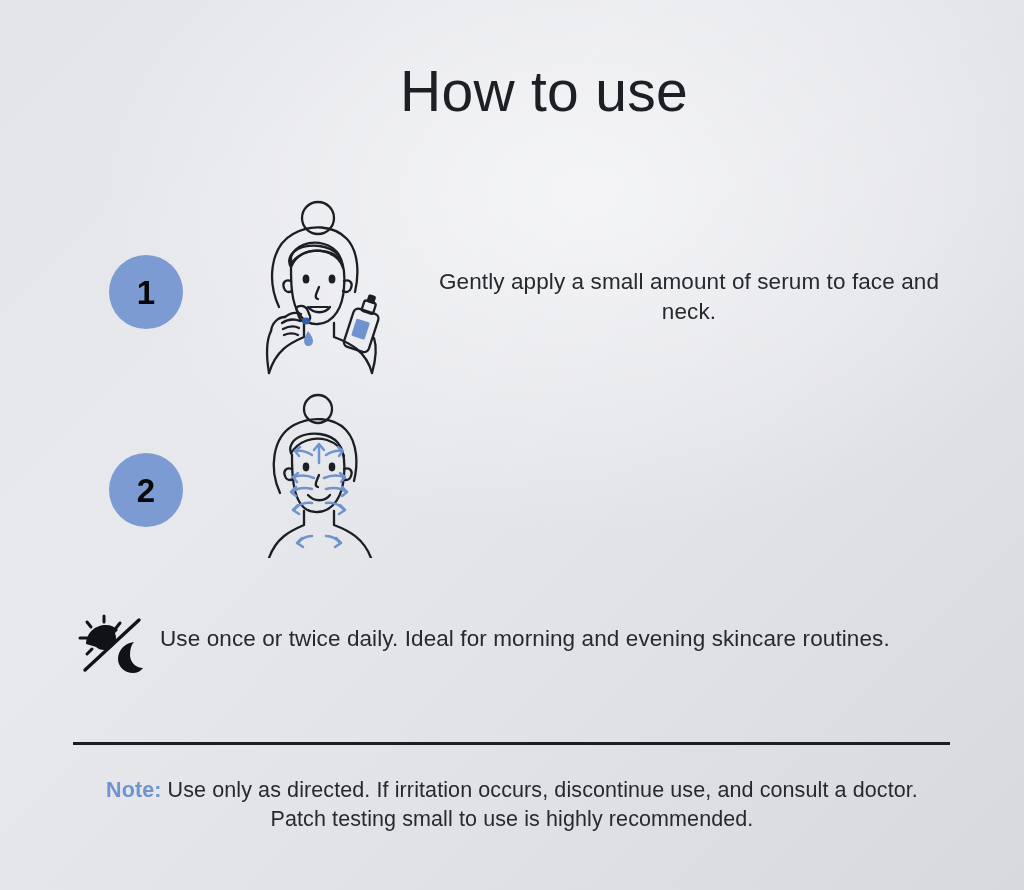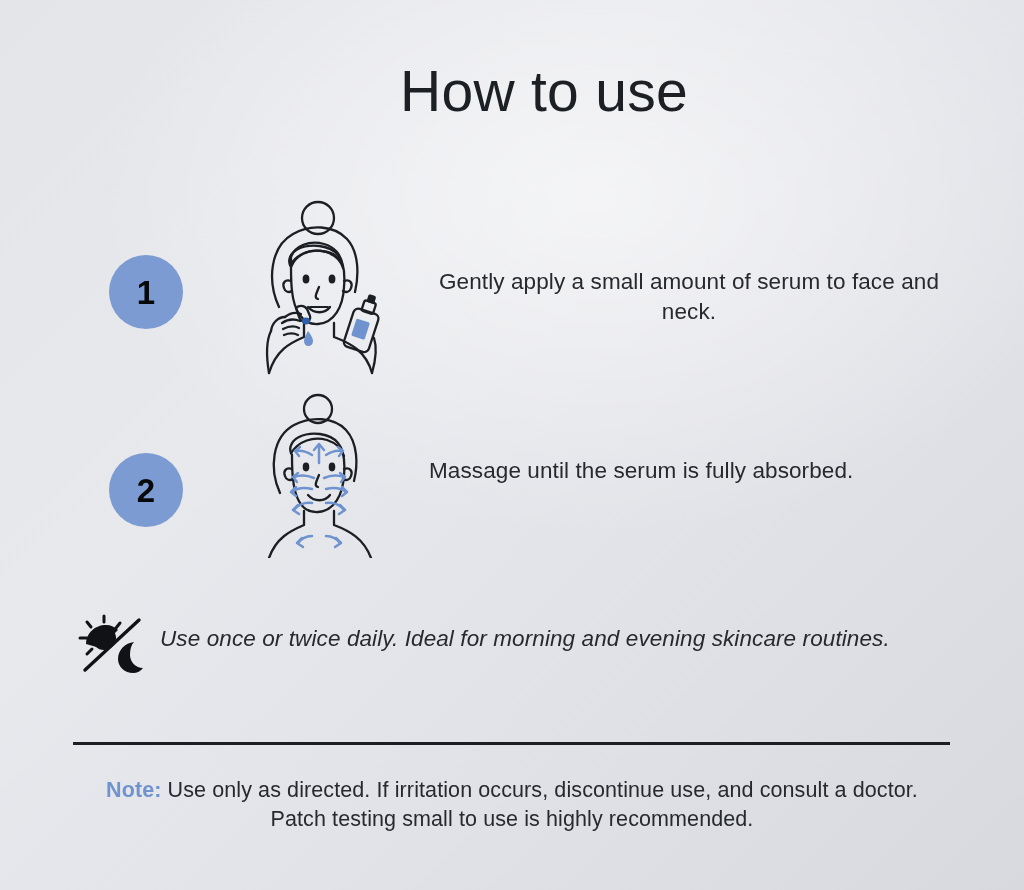--- a/index.html
+++ b/index.html
@@ -88,21 +88,20 @@
   .step-1 .step-text { top: 72px; text-align: center; }
   .step-2 .step-text { top: 63px; }
 
   
   .frequency {
     position: absolute;
     left: 76px;
     top: 608px;
     width: 900px;
     height: 72px;
-    font-style: italic;
   }
   .frequency .freq-icon {
     position: absolute;
     left: 0;
     top: 4px;
   }
   .frequency .freq-text {
     position: absolute;
     left: 84px;
     top: 18px;
@@ -269,21 +268,20 @@
 
           <path d="M74 143 C68 143 63 146 60 150"></path>
           <path d="M64 145 L59 150 L65 154"></path>
 
           <path d="M88 143 C94 143 99 146 102 150"></path>
           <path d="M98 145 L103 150 L97 154"></path>
         </g>
       </svg>
     </div>
 
-    <div class="step-text">Massage until the serum is fully absorbed.</div>
   </div>
 
   <div class="frequency">
     <div class="freq-icon">
       <svg width="72" height="62" viewBox="0 0 72 62" fill="none">
 
         <path d="M10 32 C10 21 19 13 30 13 C35 13 39 15 42 18 L24 36 Z" fill="#101215" stroke="none"></path>
         <circle cx="28" cy="26" r="12" fill="#101215" stroke="none"></circle>
 
         <g stroke="#101215" stroke-width="3" stroke-linecap="round">

